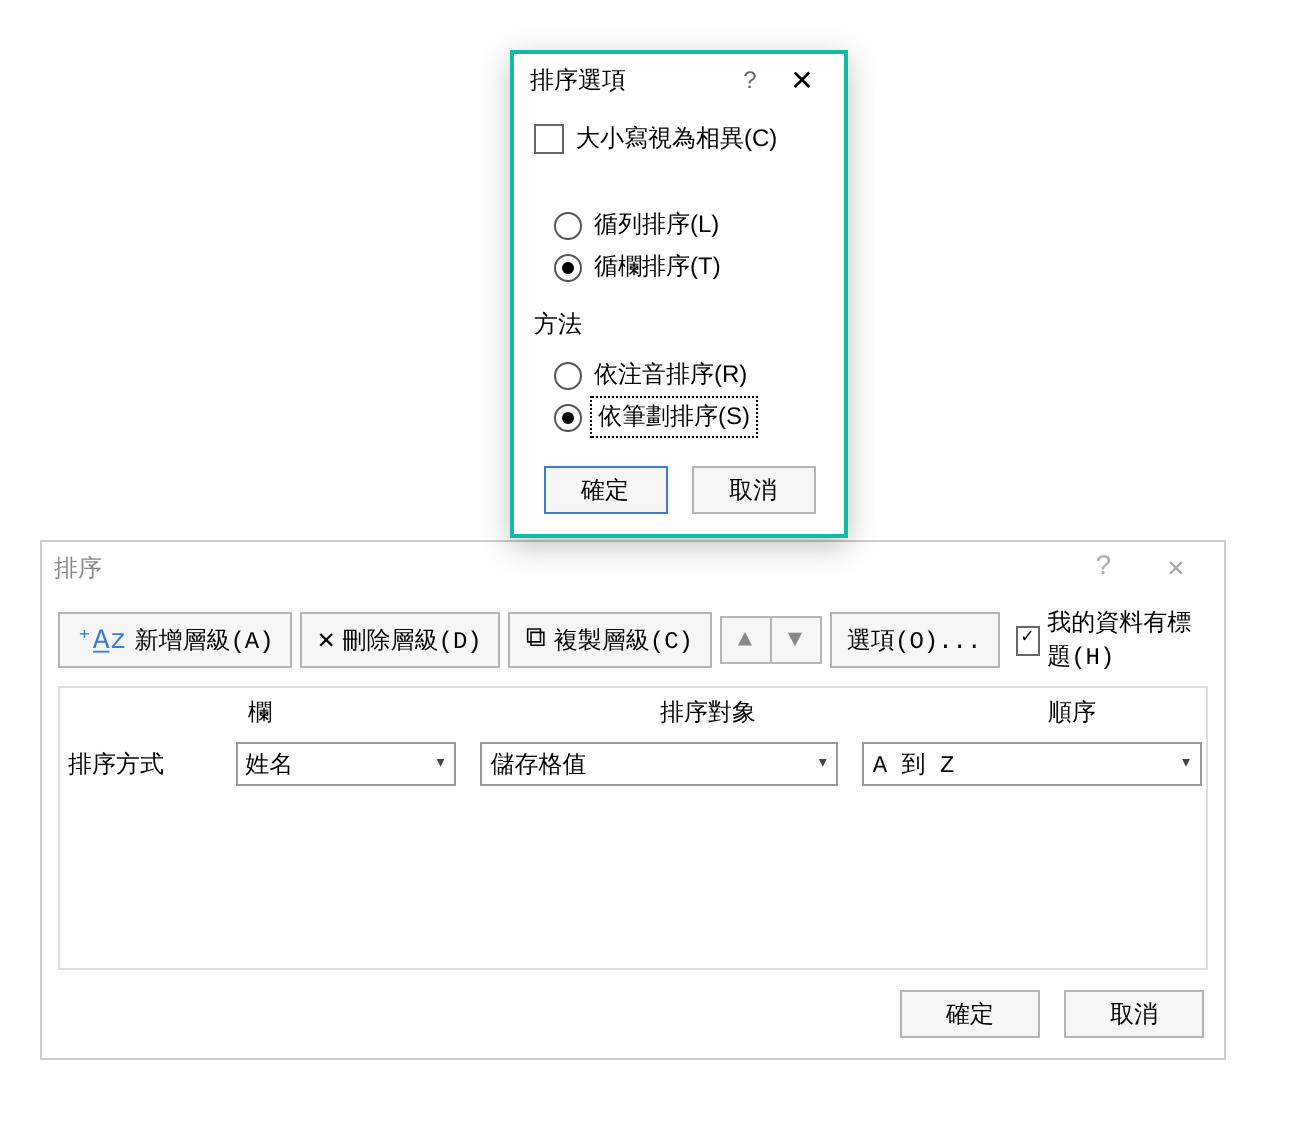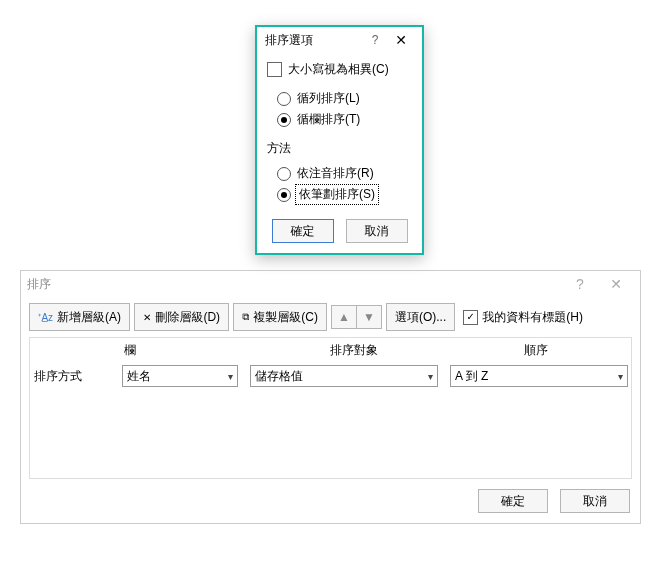--- a/index.html
+++ b/index.html
@@ -8,23 +8,24 @@
     font-size: 12px;
     background: #fff;
     color: #000;
     width: 649px;
     height: 564px;
     position: relative;
   }
   
   .sort-dialog {
     position: absolute;
-    left: 20px; top: 270px; right: 8px;
+    left: 20px; top: 270px; right: 36px;
     border: 1px solid #ccc;
     background: #fff;
+    font-family: Liberation Mono, monospace;
   }
   .sort-titlebar {
     height: 26px;
     display: flex;
     align-items: center;
     padding: 0 6px;
     color: #888;
   }
   .sort-titlebar .title { flex: 1; }
   .sort-titlebar .help,
@@ -34,21 +35,21 @@
   .toolbar {
     display: flex; align-items: center;
     padding: 6px 8px;
     gap: 4px;
   }
   .tbtn {
     display: inline-flex; align-items: center;
     border: 1px solid #b5b5b5; background: #f6f6f6;
     padding: 2px 8px; height: 22px; white-space: nowrap;
   }
-  .tbtn .ico { margin-right: 4px; font-size: 10px; }
+  .tbtn .ico { margin-right: 4px; font-size: 14px; }
   .arrow-pair { display: inline-flex; border: 1px solid #b5b5b5; }
   .arrow-btn {
     width: 24px; height: 22px; display: inline-flex;
     align-items: center; justify-content: center;
     background: #f6f6f6; color: #888;
   }
   .arrow-btn + .arrow-btn { border-left: 1px solid #b5b5b5; }
   .mydata {
     display: inline-flex; align-items: center; margin-left: 4px;
   }
@@ -101,21 +102,21 @@
     z-index: 10;
   }
   .opt-titlebar {
     height: 26px; display: flex; align-items: center;
     padding: 0 8px;
   }
   .opt-titlebar .title { flex: 1; font-size: 12px; }
   .opt-titlebar .help { width: 26px; text-align: center; color: #666; }
   .opt-titlebar .close { width: 26px; text-align: center; font-size: 14px; }
   .opt-body { padding: 8px 10px 4px; }
-  .cb-row { display: flex; align-items: center; margin-bottom: 10px; }
+  .cb-row { display: flex; align-items: center; margin-bottom: 24px; }
   .cb-box {
     width: 13px; height: 13px; border: 1px solid #666; margin-right: 6px;
   }
   .group-label { margin: 2px 0 6px; }
   .radio-row { display: flex; align-items: center; padding: 2px 0 2px 10px; }
   .radio {
     width: 12px; height: 12px; border: 1px solid #555; border-radius: 50%;
     margin-right: 6px; display: inline-flex; align-items: center; justify-content: center;
   }
   .radio.checked::after {

